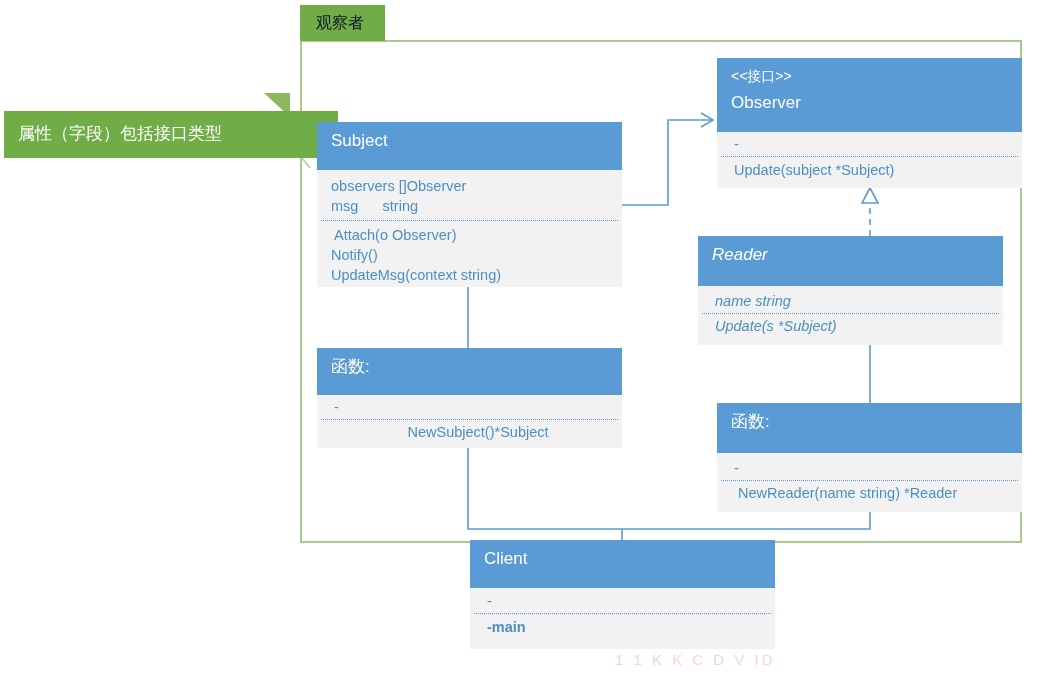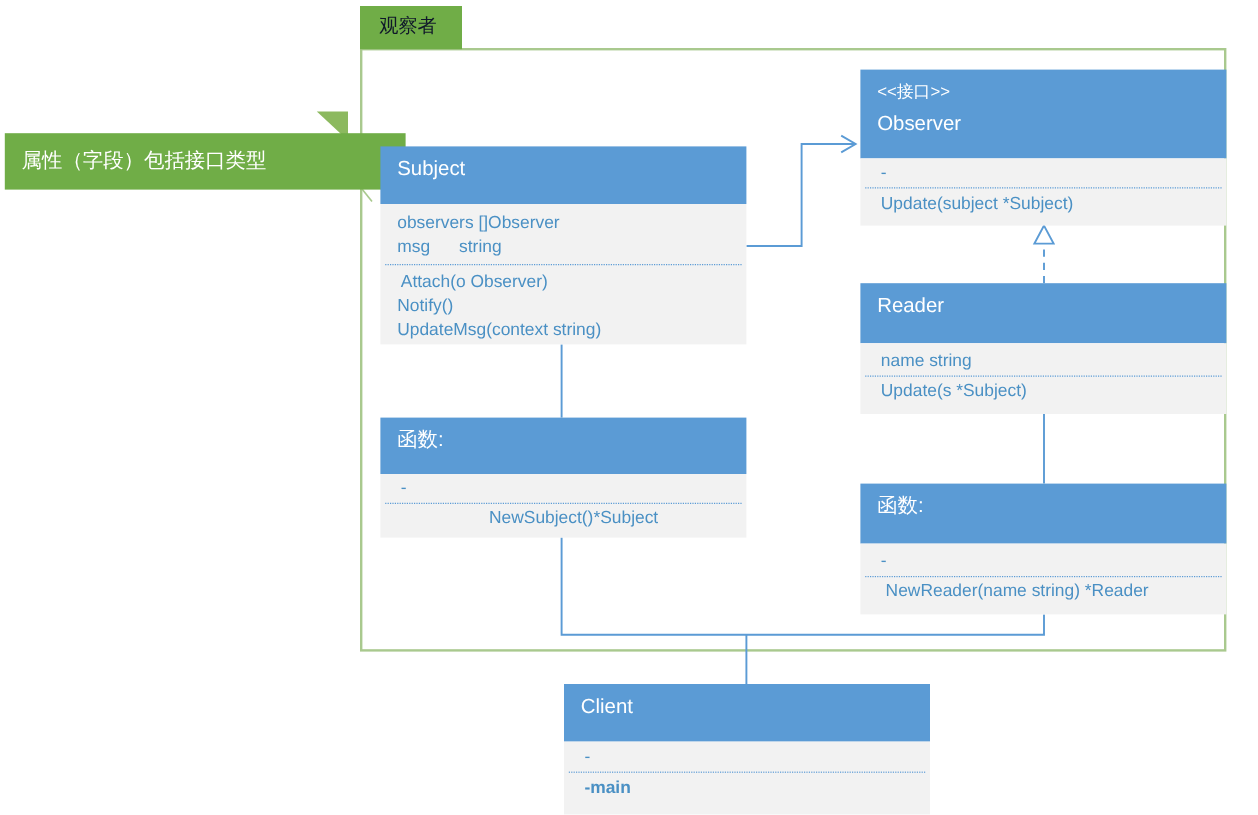--- a/index.html
+++ b/index.html
@@ -159,21 +159,21 @@
       <div class="uml-section" style="padding-top:2px; padding-bottom:2px;">
         <div class="uml-line" style="padding-left:3px;">-</div>
       </div>
       <div class="uml-sep"></div>
       <div class="uml-section" style="padding-top:3px;">
         <div class="uml-line" style="padding-left:3px;">Update(subject *Subject)</div>
       </div>
     </div>
   </div>
 
-  <div class="uml-box" style="left:717px; top:236px; width:305px; height:109px;">
+  <div class="uml-box" style="left:698px; top:236px; width:305px; height:109px;font-style:italic;">
     <div class="uml-header" style="height:50px;">
       <div class="uml-title">Reader</div>
     </div>
     <div class="uml-body" style="height:59px;">
       <div class="uml-section" style="padding-top:5px; padding-bottom:2px;">
         <div class="uml-line" style="padding-left:3px;">name string</div>
       </div>
       <div class="uml-sep"></div>
       <div class="uml-section" style="padding-top:2px;">
         <div class="uml-line" style="padding-left:3px;">Update(s *Subject)</div>
@@ -204,29 +204,30 @@
       <div class="uml-section" style="padding-top:5px; padding-bottom:2px;">
         <div class="uml-line" style="padding-left:3px;">-</div>
       </div>
       <div class="uml-sep"></div>
       <div class="uml-section" style="padding-top:2px;">
         <div class="uml-line" style="padding-left:7px;">NewReader(name string) *Reader</div>
       </div>
     </div>
   </div>
 
-  <div class="uml-box" style="left:470px; top:570px; width:305px; height:109px;">
+  <div class="uml-box" style="left:470px; top:540px; width:305px; height:109px;">
     <div class="uml-header" style="height:48px;">
       <div class="uml-title">Client</div>
     </div>
     <div class="uml-body" style="height:61px;">
       <div class="uml-section" style="padding-top:3px; padding-bottom:2px;">
         <div class="uml-line" style="padding-left:3px;">-</div>
       </div>
       <div class="uml-sep"></div>
       <div class="uml-section" style="padding-top:3px;">
         <div class="uml-line" style="padding-left:3px;font-weight:bold;">-main</div>
       </div>
     </div>
   </div>
 
+  <div class="watermark" style="left:615px; top:650px;">1 1 K K C D V ID</div>
 
 </div>
 
 </body></html>

